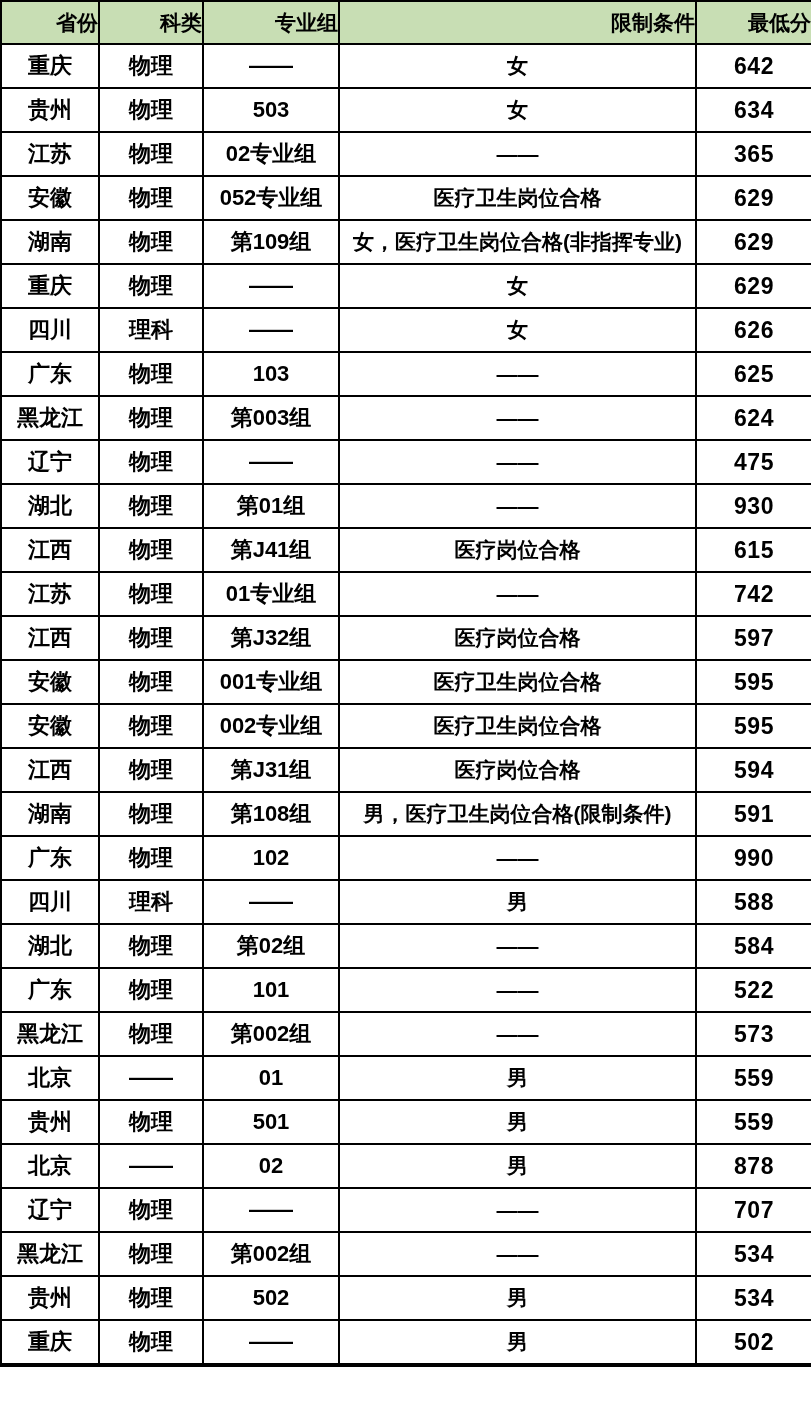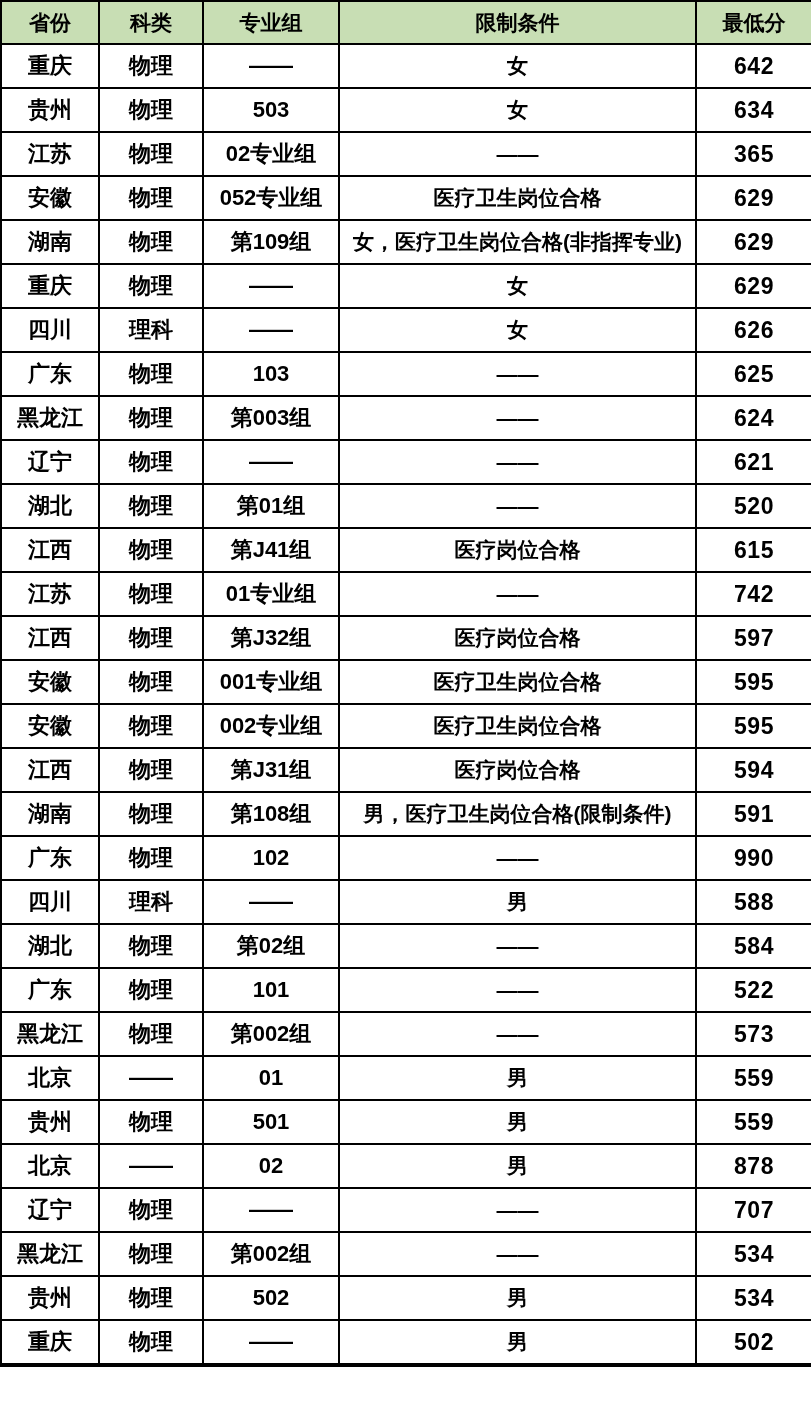--- a/index.html
+++ b/index.html
@@ -28,20 +28,21 @@
     vertical-align: middle;
     padding: 0;
     overflow: hidden;
     white-space: nowrap;
     font-weight: 600;
   }
   .score-table th {
     background: #c8deb4;
     height: 41px;
     font-size: 21px;
+    text-align: right;
   }
   .score-table td {
     background: #ffffff;
     height: 42px;
     font-size: 22px;
   }
   .score-table td.col-condition { font-size: 21px; }
   .score-table td.col-score {
     font-size: 23px;
     font-weight: 600;
@@ -136,28 +137,28 @@
     <td class="col-category">物理</td>
     <td class="col-group">第003组</td>
     <td class="col-condition">——</td>
     <td class="col-score">624</td>
   </tr>
       <tr>
     <td class="col-province">辽宁</td>
     <td class="col-category">物理</td>
     <td class="col-group">——</td>
     <td class="col-condition">——</td>
-    <td class="col-score">621</td>
+    <td class="col-score">475</td>
   </tr>
       <tr>
     <td class="col-province">湖北</td>
     <td class="col-category">物理</td>
     <td class="col-group">第01组</td>
     <td class="col-condition">——</td>
-    <td class="col-score">520</td>
+    <td class="col-score">930</td>
   </tr>
       <tr>
     <td class="col-province">江西</td>
     <td class="col-category">物理</td>
     <td class="col-group">第J41组</td>
     <td class="col-condition">医疗岗位合格</td>
     <td class="col-score">615</td>
   </tr>
       <tr>
     <td class="col-province">江苏</td>

